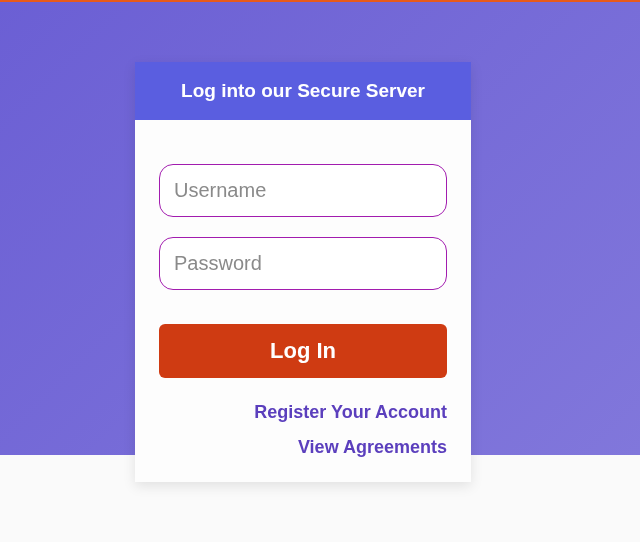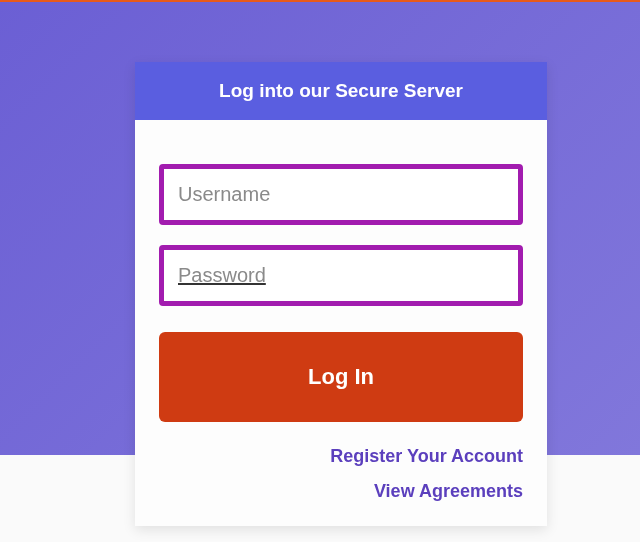--- a/index.html
+++ b/index.html
@@ -30,21 +30,21 @@
       left: 0;
       right: 0;
       height: 2px;
       background: #e85a1a;
       z-index: 1;
     }
     .login-card {
       position: absolute;
       left: 135px;
       top: 62px;
-      width: 412px;
+      width: 336px;
       background: #fdfdfd;
       box-shadow: 0 4px 12px rgba(0,0,0,0.1);
       z-index: 2;
     }
     .card-header {
       background: #5a5ee0;
       padding: 18px 10px;
       text-align: center;
     }
     .card-header-text {
@@ -52,36 +52,35 @@
       font-size: 19px;
       font-weight: 700;
     }
     .card-body {
       padding: 44px 24px 24px 24px;
     }
     .input-field {
       width: 100%;
       padding: 14px 14px;
       font-size: 20px;
-      border: 5px solid #a21caf;
-      border-radius: 4px;
+      border: 1px solid #a21caf;
+      border-radius: 14px;
       margin-bottom: 20px;
       color: #333;
       background: #fff;
     }
     .input-field::placeholder {
       color: #8a8a8a;
     }
     .input-field:last-of-type {
-      margin-bottom: 26px;
-      text-decoration: underline;
+      margin-bottom: 34px;
     }
     .login-button {
       width: 100%;
-      padding: 32px;
+      padding: 14px;
       background: #cf3b12;
       color: #ffffff;
       border: none;
       border-radius: 6px;
       font-size: 22px;
       font-weight: 700;
       cursor: pointer;
       margin-bottom: 24px;
     }
     .link-item {

